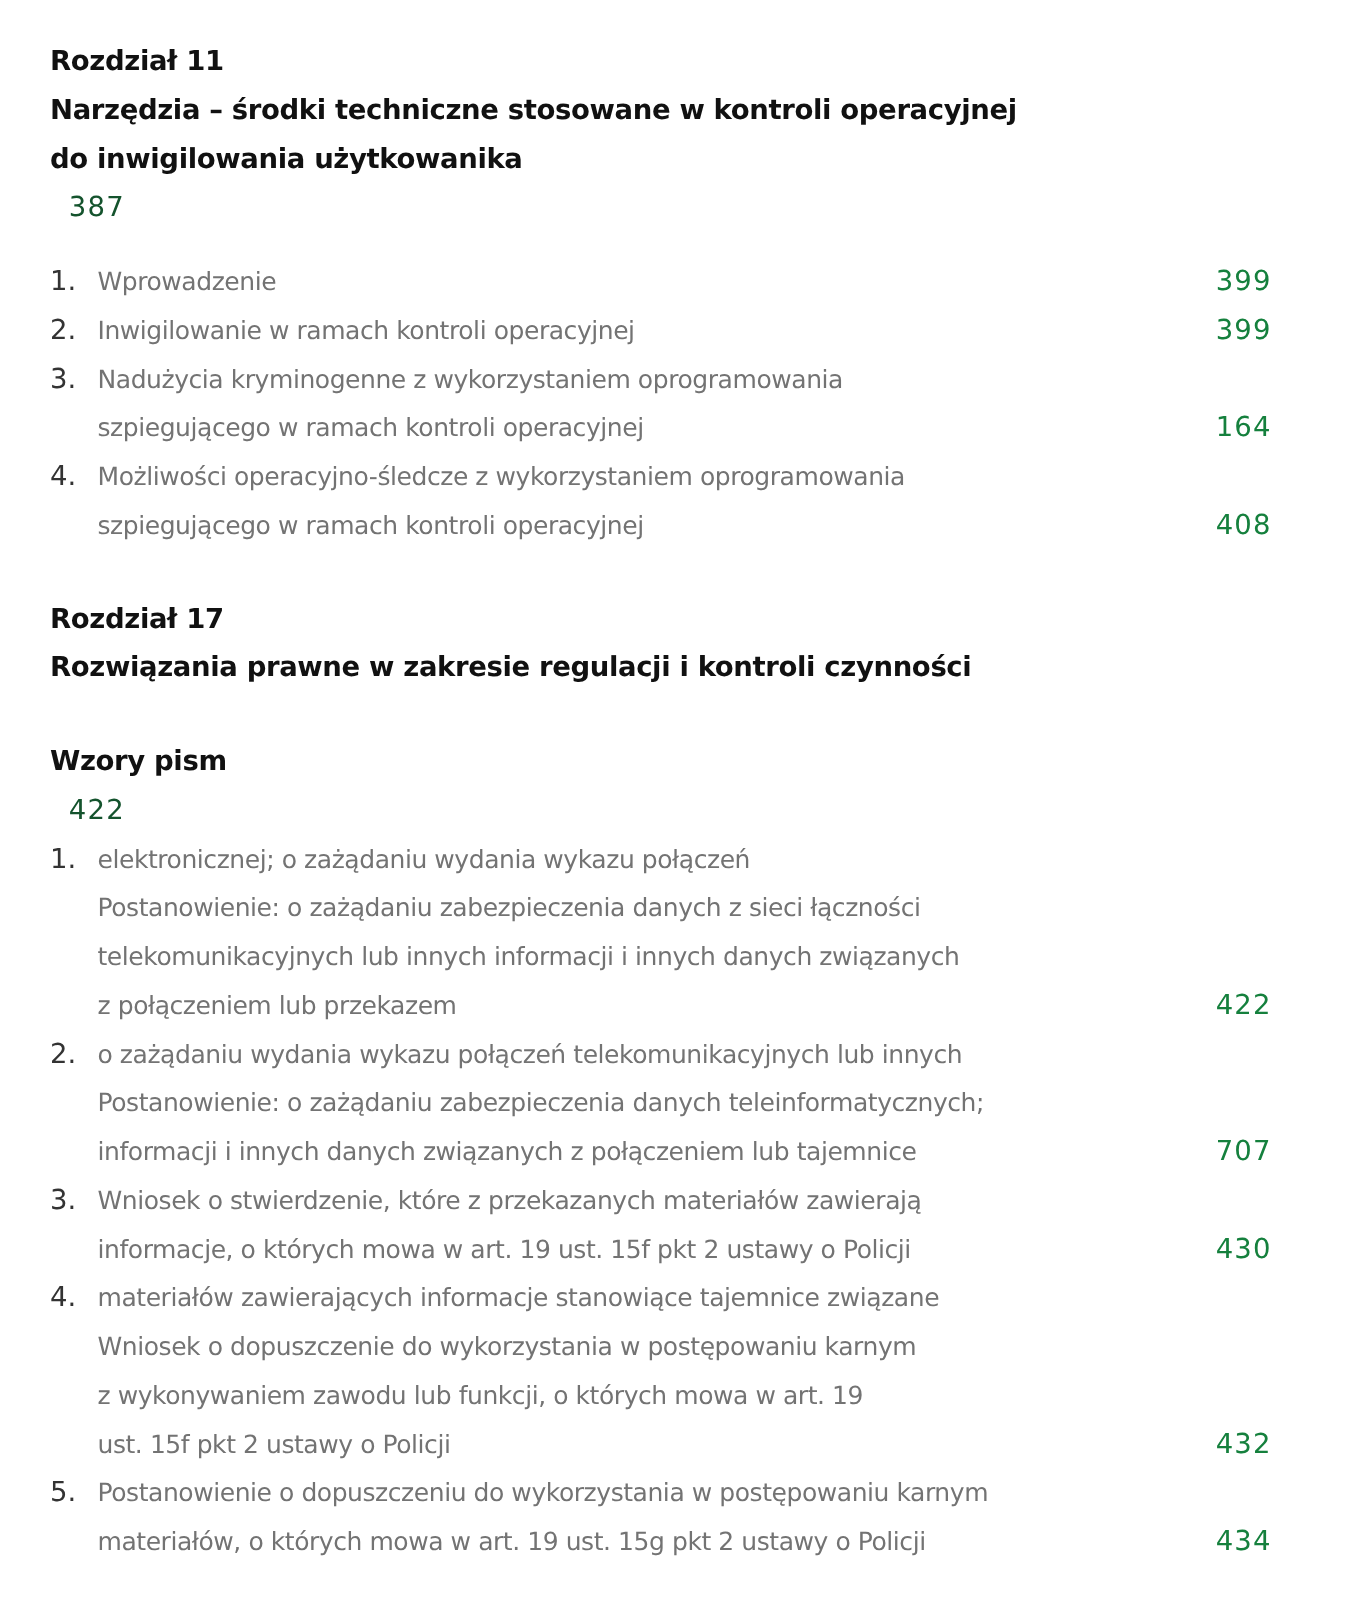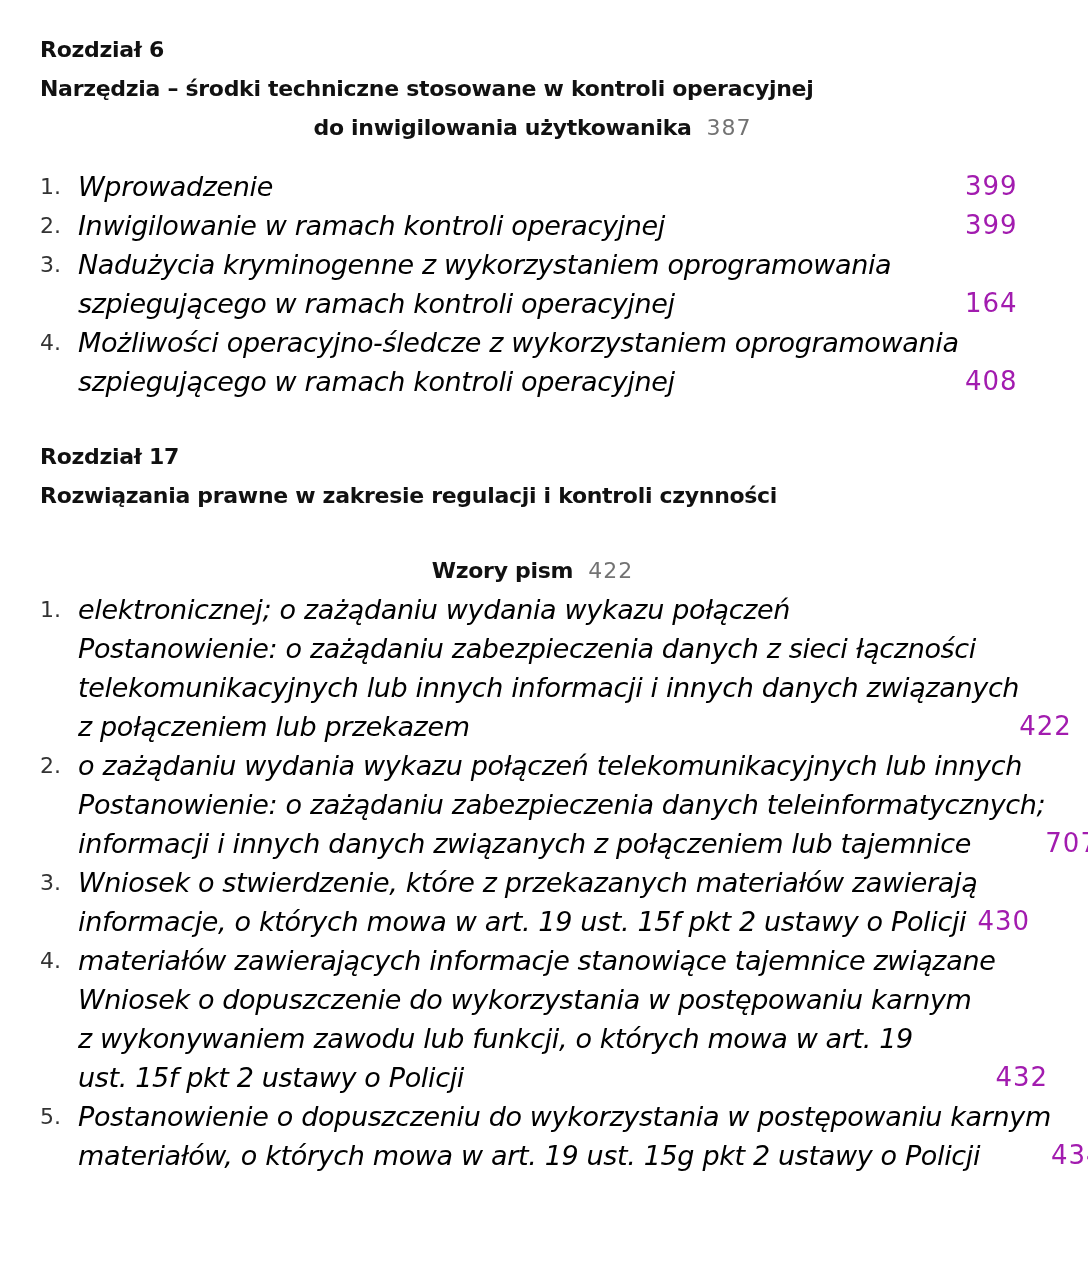--- a/index.html
+++ b/index.html
@@ -31,27 +31,28 @@
       font-size: 22px;
       line-height: 39px;
       letter-spacing: -0.3px;
       color: #111;
       white-space: nowrap;
     }
     .row {
       display: flex;
       justify-content: center;
       align-items: baseline;
+      flex-direction: column;
     }
     .page-num {
       font-family: "DejaVu Sans", sans-serif;
       font-weight: normal;
       font-size: 22px;
       line-height: 39px;
-      color: #737373;
+      color: #14532d;
       letter-spacing: 1px;
       text-align: right;
       min-width: 60px;
     }
     .entries {
       margin-top: 20px;
     }
     .entry {
       display: flex;
       align-items: flex-end;
@@ -61,45 +62,44 @@
       flex: 0 0 38px;
       font-size: 22px;
       line-height: 39px;
       color: #333;
       align-self: flex-start;
     }
     .entry-body {
       flex: 1 1 auto;
     }
     .entry-line {
-      font-size: 27px;
-      line-height: 39px;
-      color: #000000;
+      font-size: 20px;
+      line-height: 39px;
+      color: #737373;
       white-space: nowrap;
       letter-spacing: -0.35px;
-      font-style: italic;
     }
     .entry-page {
-      font-size: 26px;
-      line-height: 39px;
-      color: #a21caf;
+      font-size: 22px;
+      line-height: 39px;
+      color: #15803d;
       letter-spacing: 1px;
-      text-align: left;
+      text-align: center;
       min-width: 60px;
     }
     .gap-md { height: 36px; }
     .wzory-head .chapter-title-line { }
   </style>
 </head>
 <body>
 
 <div class="page">
 
   <section class="chapter">
-    <div class="chapter-label">Rozdział 6</div>
+    <div class="chapter-label">Rozdział 11</div>
     <div class="chapter-title-line">Narzędzia – środki techniczne stosowane w kontroli operacyjnej</div>
     <div class="row">
       <div class="chapter-title-line">do inwigilowania użytkowanika</div>
       <div class="page-num">387</div>
     </div>
 
     <div class="entries">
       <div class="entry">
         <div class="entry-num">1.</div>
         <div class="entry-body">

